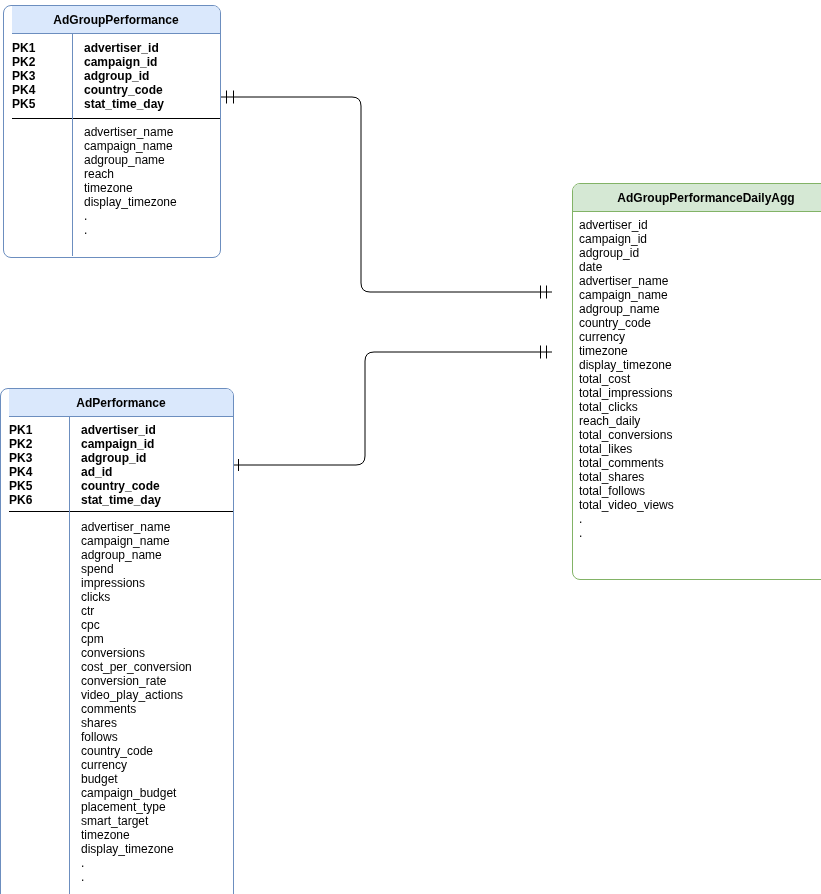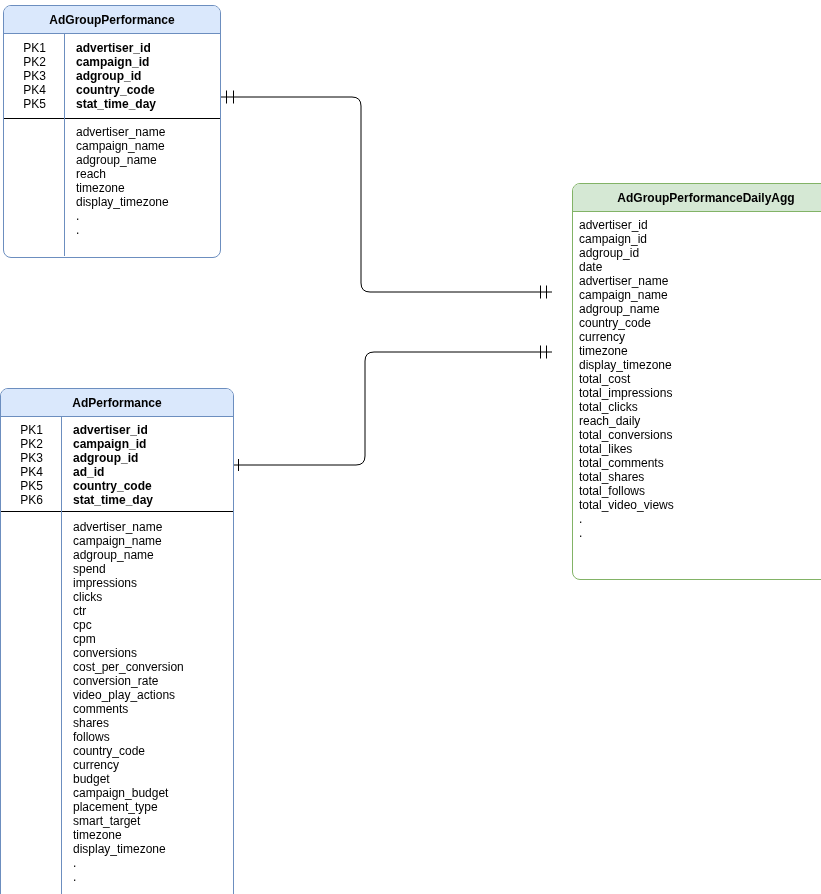--- a/index.html
+++ b/index.html
@@ -22,21 +22,21 @@
 
   .etable {
     position: absolute;
     background: #ffffff;
     border: 1px solid;
     border-radius: 8px;
     overflow: hidden;
     font-size: 12px;
     line-height: 14px;
   }
-  .etable.blue  { border-color: #6c8ebf; }
+  .etable.blue  { border-color: #6c8ebf; padding-left: 8px; }
   .etable.green { border-color: #82b366; margin-left: 20px; }
 
   .tbl-header {
     height: 28px;
     line-height: 28px;
     text-align: center;
     font-weight: bold;
     font-size: 12px;
     border-bottom: 1px solid;
     white-space: nowrap;
@@ -53,22 +53,22 @@
     border-left: 1px solid #6c8ebf;
   }
 
   .section { position: relative; padding: 6px 0; }
   .pk-section { padding: 7px 0; }
 
   .row { display: flex; height: 14px; line-height: 14px; white-space: nowrap; }
   .pk-cell {
     flex: none;
     width: 61px;
-    text-align: center;
-    font-weight: normal;
+    text-align: left;
+    font-weight: bold;
   }
   .field-cell { padding-left: 11px; }
   .pk-row .field-cell { font-weight: bold; }
 
   .hdivider { border-top: 1px solid #000000; }
 
   .green .section { padding: 6px 0; }
   .green .row { padding-left: 6px; }
 
   svg path, svg line { stroke: #000000; stroke-width: 1; fill: none; }

